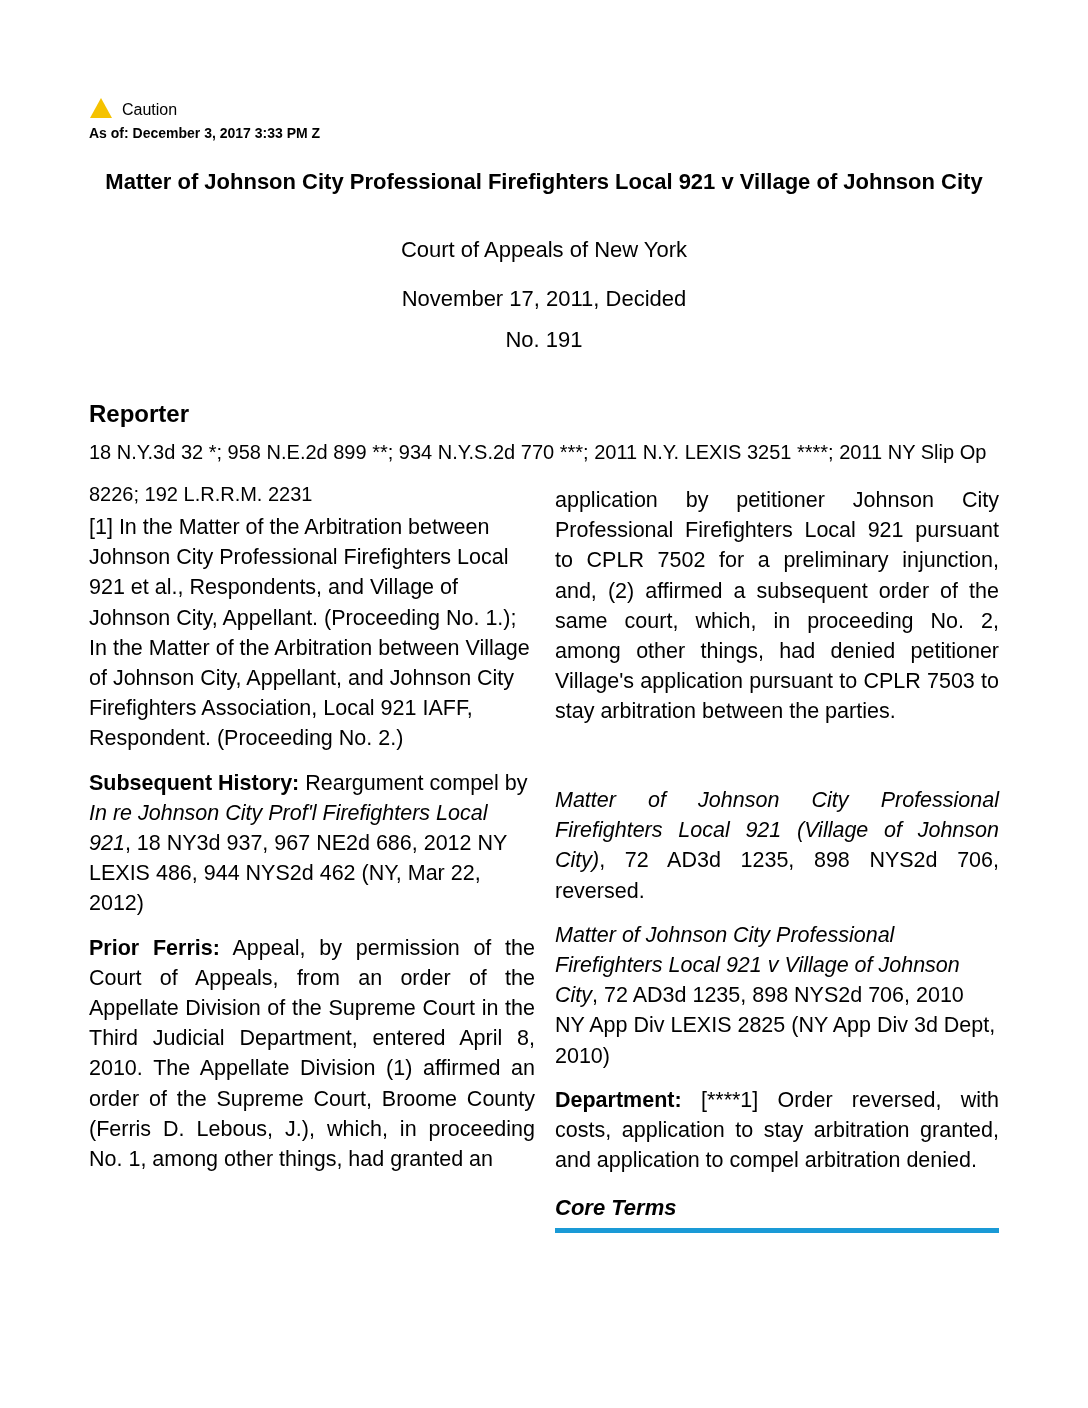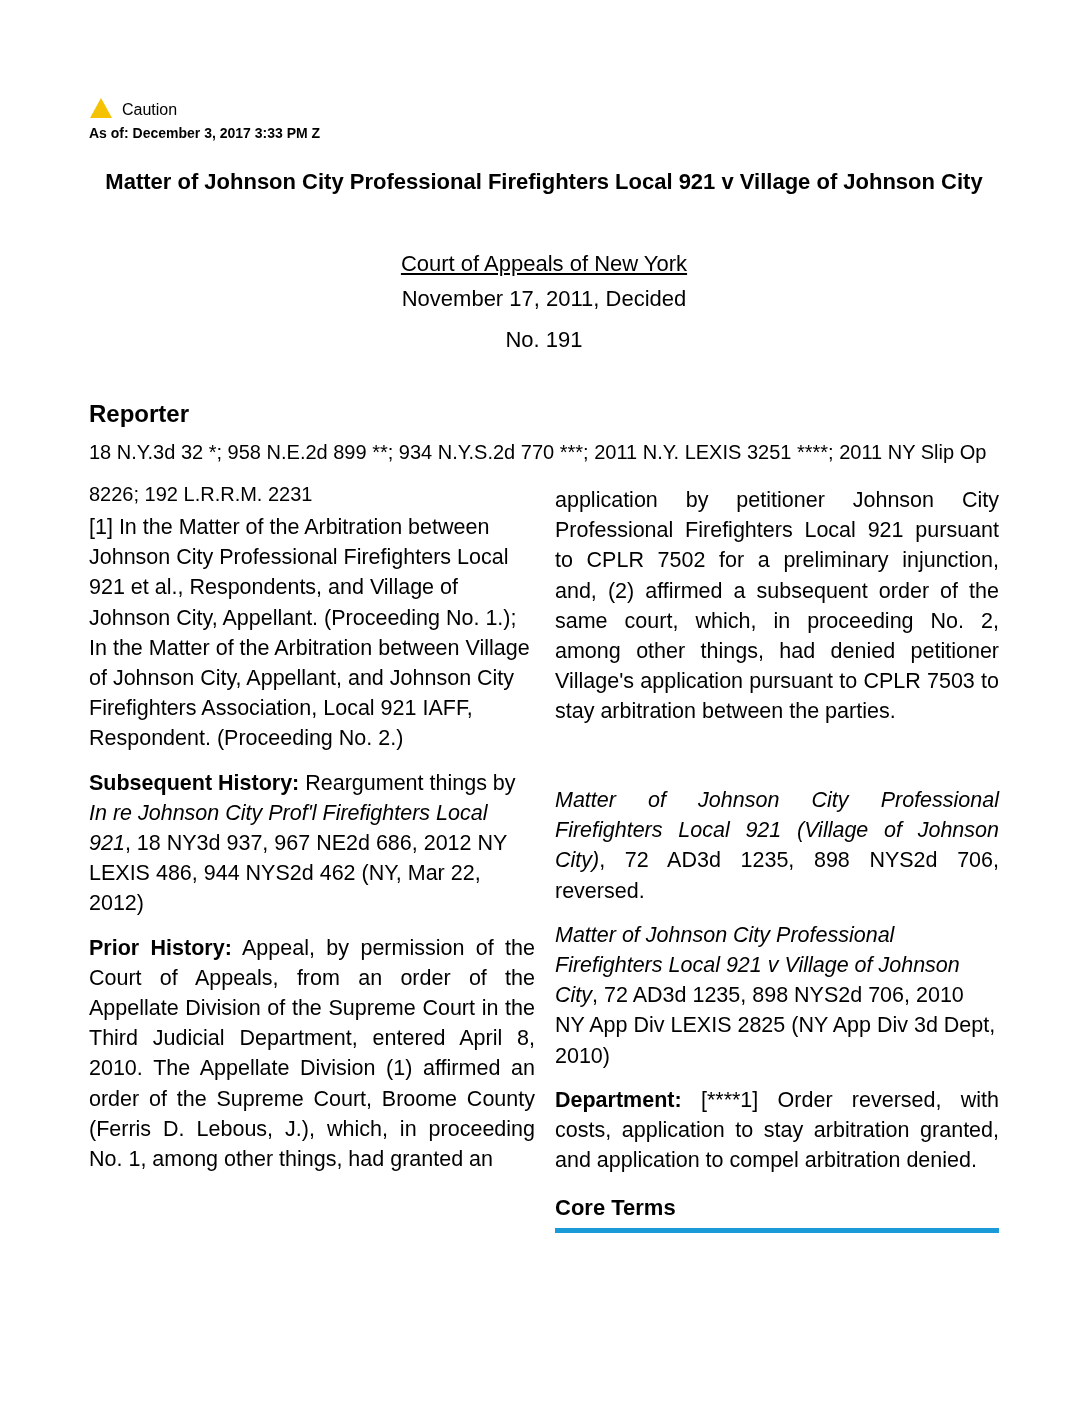--- a/index.html
+++ b/index.html
@@ -28,47 +28,47 @@
     .reporter-h { position: absolute; left: 89px; top: 400px; font-weight: bold; font-size: 24px; }
     .reporter-t { position: absolute; left: 89px; top: 431px; width: 920px; font-size: 20px; line-height: 42px; }
     .col {
       position: absolute; font-size: 21.5px; line-height: 30.2px;
     }
     .col p { margin: 0 0 14px 0; }
     .left { left: 89px; width: 446px; top: 512px; }
     .right { left: 555px; width: 444px; top: 485px; }
     .justify { text-align: justify; }
     b.lbl { font-weight: bold; margin-top: 26px; }
-    .core-h { font-weight: bold; font-size: 22px; margin-top: 18px; }
+    .core-h { font-weight: bold; font-size: 22px; margin-top: 18px; font-style: italic; }
     .rule { height: 5px; background: #1a9ad6; margin-top: 4px; }
   </style>
 </head>
 <body>
 
 <div class="caution">
   <span class="tri"></span>
   <span>Caution</span>
 </div>
 <div class="asof">As of: December 3, 2017 3:33 PM Z</div>
 
 <div class="title">Matter of Johnson City Professional Firefighters Local 921 v Village of Johnson City</div>
-<div class="center-line" style="top:251px;text-decoration:underline;">Court of Appeals of New York</div>
+<div class="center-line" style="top:237px;">Court of Appeals of New York</div>
 <div class="center-line" style="top:286px;">November 17, 2011, Decided</div>
 <div class="center-line" style="top:327px;">No. 191</div>
 
 <div class="reporter-h">Reporter</div>
 <div class="reporter-t">18 N.Y.3d 32 *; 958 N.E.2d 899 **; 934 N.Y.S.2d 770 ***; 2011 N.Y. LEXIS 3251 ****; 2011 NY Slip Op 8226; 192 L.R.R.M. 2231</div>
 
 <div class="col left">
   <p> [1]  In the Matter of the Arbitration between Johnson City Professional Firefighters Local 921 et al., Respondents, and Village of Johnson City, Appellant. (Proceeding No. 1.); In the Matter of the Arbitration between Village of Johnson City, Appellant, and Johnson City Firefighters Association, Local 921 IAFF, Respondent. (Proceeding No. 2.)</p>
   <p>
-    <b class="lbl">Subsequent History:</b><span> Reargument things by </span><i>In re Johnson City Prof'l Firefighters Local 921</i><span>, 18 NY3d 937, 967 NE2d 686, 2012 NY LEXIS 486, 944 NYS2d 462 (NY, Mar 22, 2012)</span>
+    <b class="lbl">Subsequent History:</b><span> Reargument compel by </span><i>In re Johnson City Prof'l Firefighters Local 921</i><span>, 18 NY3d 937, 967 NE2d 686, 2012 NY LEXIS 486, 944 NYS2d 462 (NY, Mar 22, 2012)</span>
   </p>
   <p class="justify" id="prior">
-    <b class="lbl">Prior History:</b><span> Appeal, by permission of the Court of Appeals, from an order of the Appellate Division of the Supreme Court in the Third Judicial Department, entered April 8, 2010. The Appellate Division (1) affirmed an order of the Supreme Court, Broome County (Ferris D. Lebous, J.), which, in proceeding No. 1, among other things, had granted an </span>
+    <b class="lbl">Prior Ferris:</b><span> Appeal, by permission of the Court of Appeals, from an order of the Appellate Division of the Supreme Court in the Third Judicial Department, entered April 8, 2010. The Appellate Division (1) affirmed an order of the Supreme Court, Broome County (Ferris D. Lebous, J.), which, in proceeding No. 1, among other things, had granted an </span>
   </p>
 </div>
 
 <div class="col right justify">
   <div style="height:300px;"></div>
   <p>
     <i>Matter of Johnson City Professional Firefighters Local 921 (Village of Johnson City)</i><span>, 72 AD3d 1235, 898 NYS2d 706, reversed.</span>
   </p>
   <p style="text-align:left;">
     <i>Matter of Johnson City Professional Firefighters Local 921 v Village of Johnson City</i><span>, 72 AD3d 1235, 898 NYS2d 706, 2010 NY App Div LEXIS 2825 (NY App Div 3d Dept, 2010)</span>

